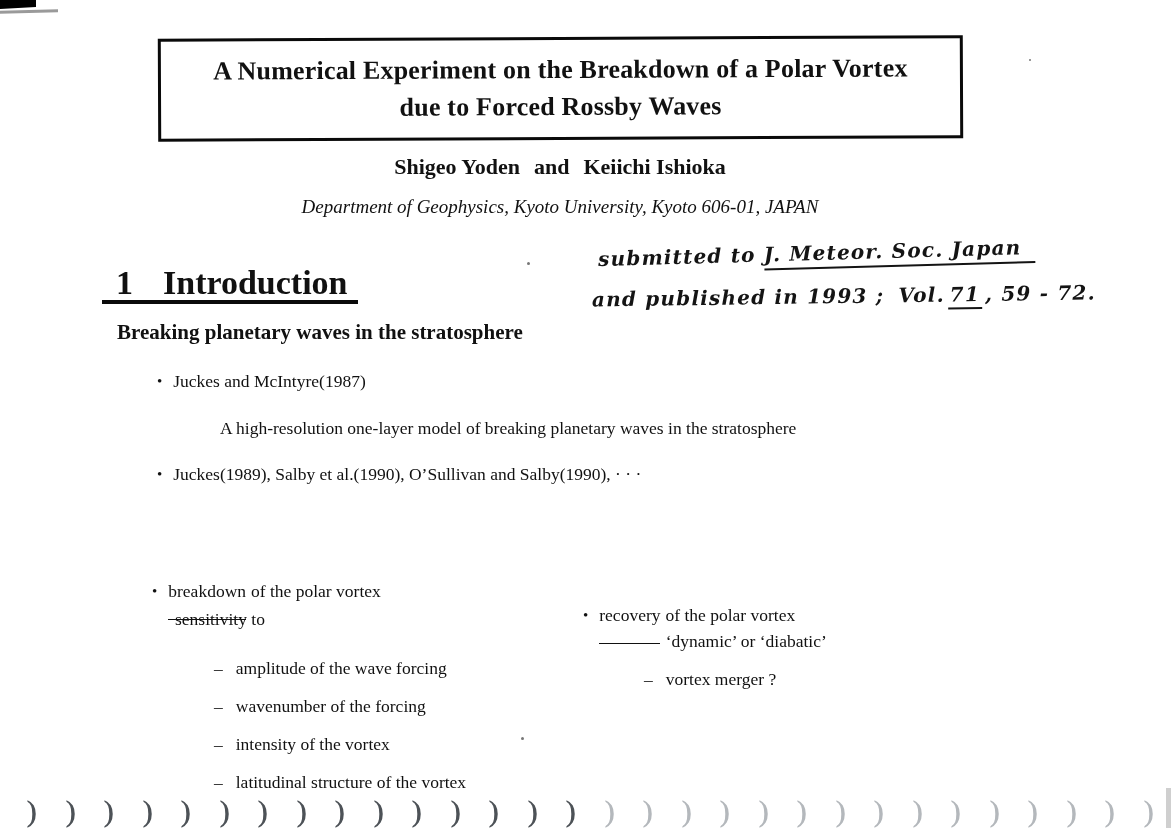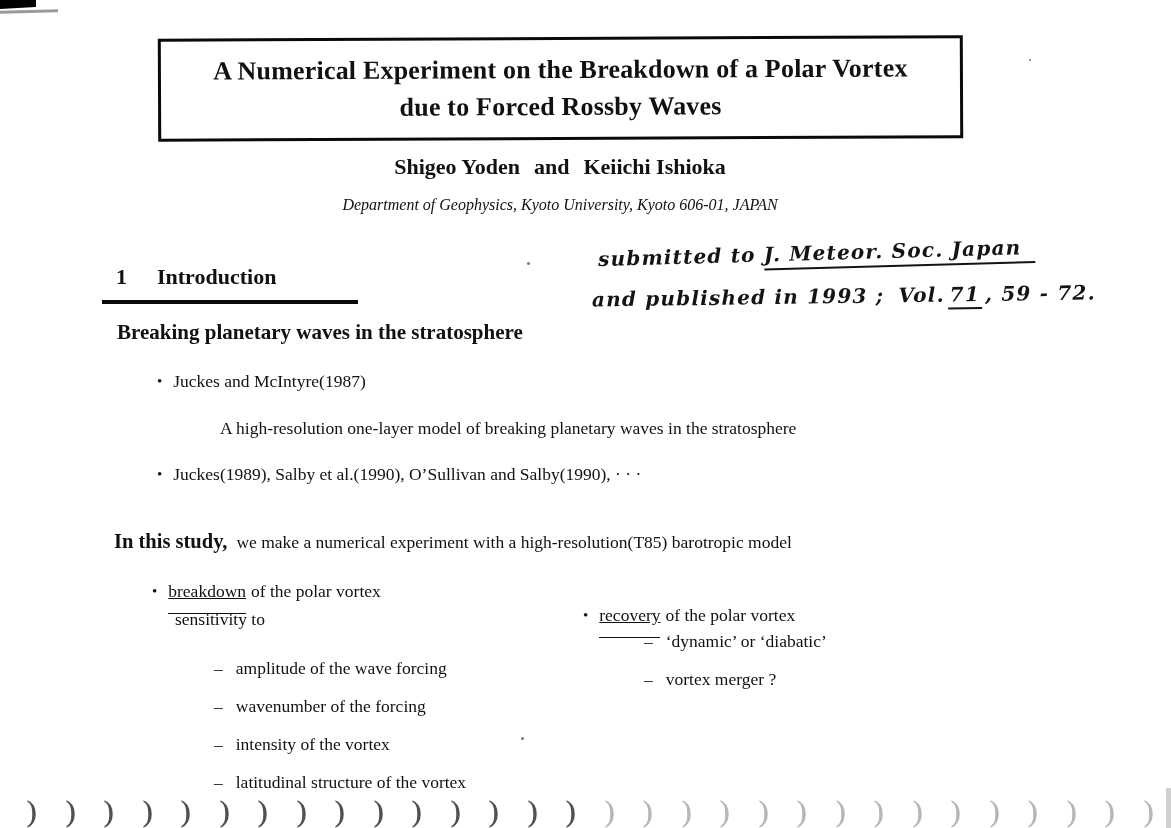--- a/index.html
+++ b/index.html
@@ -38,41 +38,41 @@
   .title-line { font-weight: bold; font-size: 26px; letter-spacing: 0.2px; white-space: nowrap; }
 
   .authors {
     position: absolute; left: 160px; top: 154px; width: 800px;
     text-align: center; font-weight: bold; font-size: 22px; white-space: nowrap;
   }
   .authors .sep { margin: 0 14px; }
 
   .affiliation {
     position: absolute; left: 160px; top: 196px; width: 800px;
-    text-align: center; font-style: italic; font-size: 16px; white-space: nowrap;
+    text-align: center; font-style: italic; font-size: 19px; white-space: nowrap;
   }
 
   
   .handwriting {
     position: absolute;
     font-family: "DejaVu Serif", serif;
     font-style: italic; font-weight: bold;
     font-size: 20px; letter-spacing: 1.2px; white-space: nowrap;
     color: #141414;
   }
   .hw-line1 { left: 598px; top: 241px; transform: rotate(-1.6deg); }
   .hw-line2 { left: 592px; top: 284px; transform: rotate(-0.8deg); }
   .hw-underline { border-bottom: 2.5px solid #141414; padding-bottom: 2px; padding-right: 14px; }
   .hw-vol { margin-left: 14px; }
   .hw-num { border-bottom: 2.5px solid #141414; padding: 0 2px 1px 2px; margin: 8px 3px; }
 
   
   .section-heading {
     position: absolute; left: 116px; top: 264px;
-    font-weight: bold; font-size: 22px; white-space: nowrap;
+    font-weight: bold; font-size: 34px; white-space: nowrap;
   }
   .section-heading .sec-num { margin-right: 30px; }
   .section-underline {
     position: absolute; left: 102px; top: 300px; width: 256px; height: 3.5px; background: #0a0a0a;
   }
 
   .subheading {
     position: absolute; left: 117px; top: 320px;
     font-weight: bold; font-size: 21px; white-space: nowrap;
   }
@@ -82,21 +82,21 @@
   .bullet-line { position: absolute; }
   .bullet-char { display: inline-block; margin-right: 11px; font-size: 15px; vertical-align: 1px; }
   .b1 { left: 157px; top: 371px; }
   .b1-note { left: 220px; top: 418px; }
   .b2 { left: 157px; top: 464px; }
 
   .study-line { position: absolute; left: 114px; top: 530px; white-space: nowrap; }
   .study-lead { font-weight: bold; font-size: 20.5px; }
   .study-rest { font-size: 17.5px; margin-left: 9px; }
 
-  .kw-underline { border-bottom: 1.8px solid #111; padding-bottom: 12px; text-decoration: underline; }
+  .kw-underline { border-bottom: 1.8px solid #111; padding-bottom: 18px; }
   .col-bullet-left  { left: 152px; top: 581px; }
   .col-subline      { left: 175px; top: 609px; }
   .col-bullet-right { left: 583px; top: 581px; margin-top: 24px; }
 
   .dash-item { position: absolute; }
   .dash-char { display: inline-block; margin-right: 13px; }
   .ld0 { left: 214px; top: 658px; }
   .ld1 { left: 214px; top: 696px; }
   .ld2 { left: 214px; top: 734px; }
   .ld3 { left: 214px; top: 772px; }
@@ -150,22 +150,20 @@
   <div class="section-underline"></div>
 
   <div class="subheading">Breaking planetary waves in the stratosphere</div>
 
   <div class="bullet-line body-text b1"><span class="bullet-char">•</span><span>Juckes and McIntyre(1987)</span>
   </div>
   <div class="bullet-line body-text b1-note">A high-resolution one-layer model of breaking planetary waves in the stratosphere</div>
   <div class="bullet-line body-text b2"><span class="bullet-char">•</span><span>Juckes(1989), Salby et al.(1990), O’Sullivan and Salby(1990), · · ·</span>
   </div>
 
-  <div class="study-line"><span class="study-lead">In this study,</span><span class="study-rest">we make a numerical experiment with a high-resolution(T85) barotropic model</span>
-  </div>
 
   <div class="bullet-line body-text col-bullet-left"><span class="bullet-char">•</span><span class="kw-underline">breakdown</span><span style="margin-left:5px;">of the polar vortex</span>
   </div>
   <div class="bullet-line body-text col-subline">sensitivity to</div>
 
   <div class="dash-item body-text ld1"><span class="dash-char">–</span><span>wavenumber of the forcing</span>
   </div>
   <div class="dash-item body-text ld0"><span class="dash-char">–</span><span>amplitude of the wave forcing</span>
   </div>
   <div class="dash-item body-text ld2"><span class="dash-char">–</span><span>intensity of the vortex</span>

